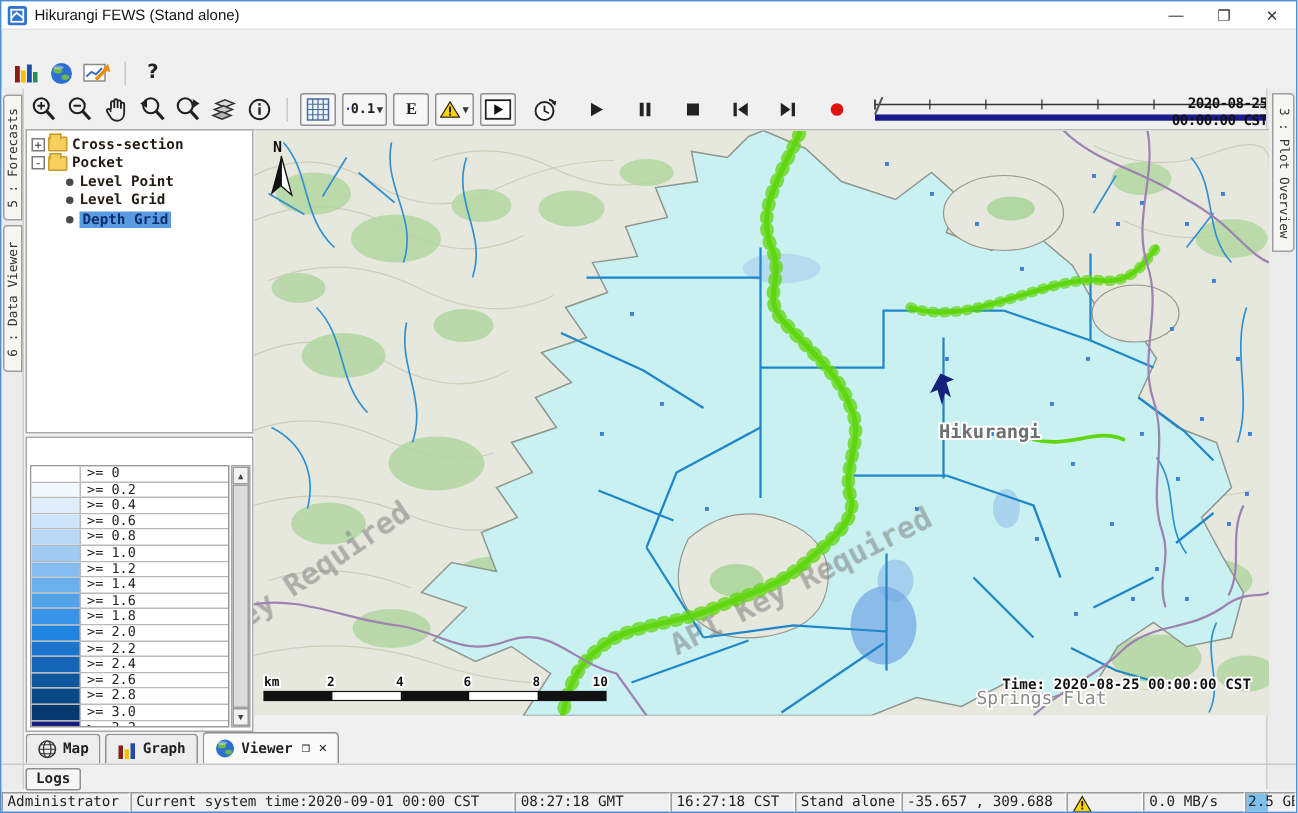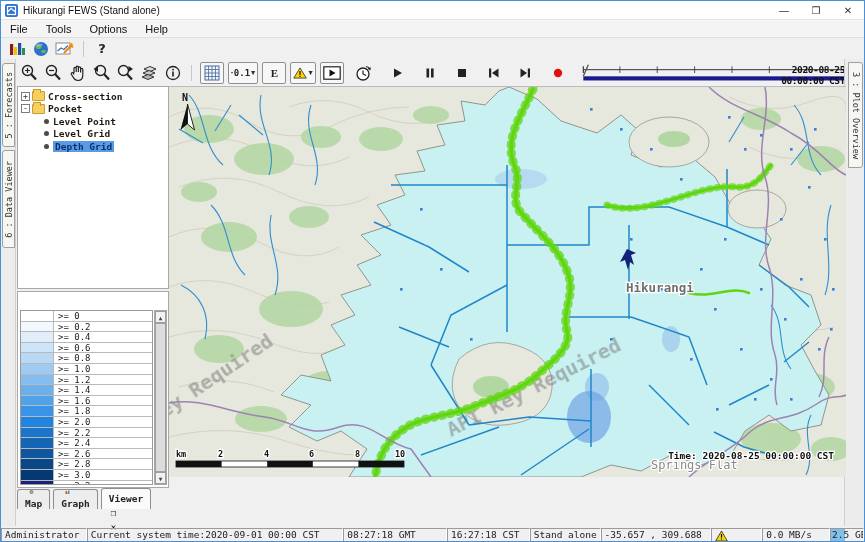--- a/index.html
+++ b/index.html
@@ -66,21 +66,21 @@
   .legend-scroll { position:absolute; right:1px; top:18px; width:13px; bottom:2px; background:#ececec; border:1px solid #a8a8a8; }
   .scroll-btn { height:12px; display:flex; align-items:center; justify-content:center; font-size:6px;
     color:#444; background:#f2f2f2; border:1px solid #9d9d9d; }
   .scroll-btn.down { position:absolute; bottom:0; left:0; right:0; }
   .scroll-thumb { position:absolute; left:0; right:0; top:12px; bottom:12px; background:#dcdcdc; border:1px solid #a0a0a0; }
   
   .map-area { position:absolute; left:168px; top:85px; width:677px; height:390px; border-top:1px solid #bbb; }
   
   .bottom-tabs { position:absolute; left:16px; top:487px; height:21px; display:flex; gap:3px; align-items:flex-end; }
   .btab { height:20px; border:1px solid #8f8f8f; border-bottom:none; border-radius:3px 3px 0 0;
-    background:#ededed; display:flex; gap:4px; padding:0 7px;flex-direction:column; }
+    background:#ededed; display:flex; align-items:center; gap:4px; padding:0 7px; }
   .btab.active { background:#fafafa; height:21px; }
   .btab-label { font-size:9.5px; font-weight:bold; }
   .btab-ctrl { font-size:9px; font-weight:bold; color:#111; margin-left:2px; }
   .logs-row { position:absolute; left:0; top:508px; width:100%; height:19px; border-top:1px solid #c9c9c9; }
   .logs-btn { position:absolute; left:16px; top:2px; height:15px; padding:0 6px; border:1px solid #8f8f8f;
     border-radius:2px; background:#f5f5f5; font-size:9.5px; font-weight:bold; display:flex; align-items:center; }
   
   .statusbar { position:absolute; left:0; top:527px; width:100%; height:15px; display:flex; }
   .scell { height:15px; border:1px solid; border-color:#9a9a9a #ffffff #ffffff #9a9a9a;
     font-size:9.5px; line-height:12px; padding-left:3px; white-space:nowrap; overflow:hidden; }
@@ -100,26 +100,20 @@
       <path d="M2.5,8 L6,4.5 L10.5,8" stroke="#fff" stroke-width="1.2" fill="none"></path>
     </svg>
     <span class="title-text">Hikurangi FEWS  (Stand alone)</span>
     <div class="win-controls">
       <div class="win-btn">—</div>
       <div class="win-btn">❐</div>
       <div class="win-btn">✕</div>
     </div>
   </div>
 
-  <div class="menubar">
-    <span class="menu-item">File</span>
-    <span class="menu-item">Tools</span>
-    <span class="menu-item">Options</span>
-    <span class="menu-item">Help</span>
-  </div>
 
   <div class="toolbar1">
     <div class="tbtn">
       <svg width="17" height="16" viewBox="0 0 17 16">
         <rect x="1" y="3" width="3.2" height="11" fill="#8b1a1a"></rect>
         <rect x="5" y="6" width="3.2" height="8" fill="#f2c200"></rect>
         <rect x="9" y="2" width="3.2" height="12" fill="#1d4fa8"></rect>
         <rect x="13" y="7" width="3" height="7" fill="#2e8b57"></rect>
       </svg>
     </div>
@@ -612,20 +606,23 @@
         <ellipse cx="5" cy="5.2" rx="2.8" ry="1.8" fill="#6db54c"></ellipse>
         <ellipse cx="9.3" cy="9.5" rx="2.3" ry="1.6" fill="#6db54c"></ellipse>
         <ellipse cx="5.2" cy="3.4" rx="3.2" ry="1.2" fill="#ffffff" opacity="0.4"></ellipse>
       </svg>
       <span class="btab-label">Viewer</span>
       <span class="btab-ctrl">❒</span>
       <span class="btab-ctrl">✕</span>
     </div>
   </div>
 
+  <div class="logs-row">
+    <div class="logs-btn">Logs</div>
+  </div>
 
   <div class="statusbar">
     <div class="scell" style="width:86px;">Administrator</div>
     <div class="scell" style="width:257px;">Current system time:2020-09-01 00:00 CST</div>
     <div class="scell" style="width:104px;">08:27:18 GMT</div>
     <div class="scell" style="width:83px;">16:27:18 CST</div>
     <div class="scell" style="width:71px;">Stand alone</div>
     <div class="scell" style="width:111px;">-35.657 , 309.688</div>
     <div class="scell" style="width:51px; display:flex; align-items:center;">
       <svg width="13" height="12" viewBox="0 0 13 12">

